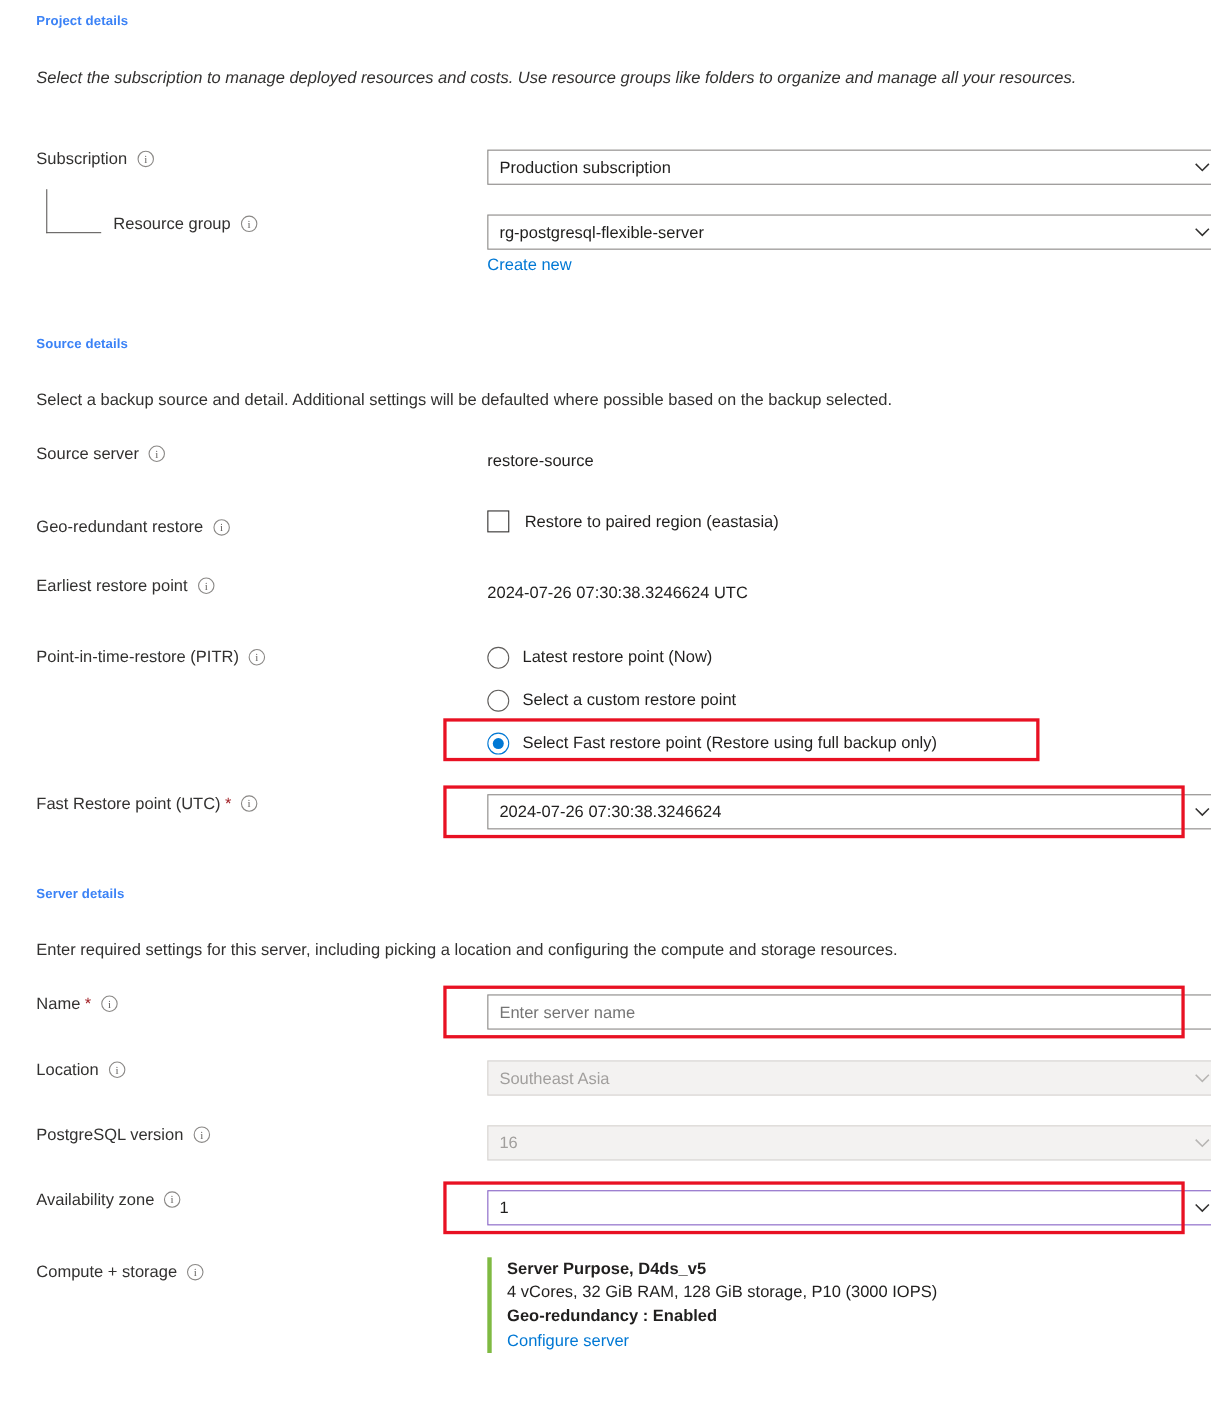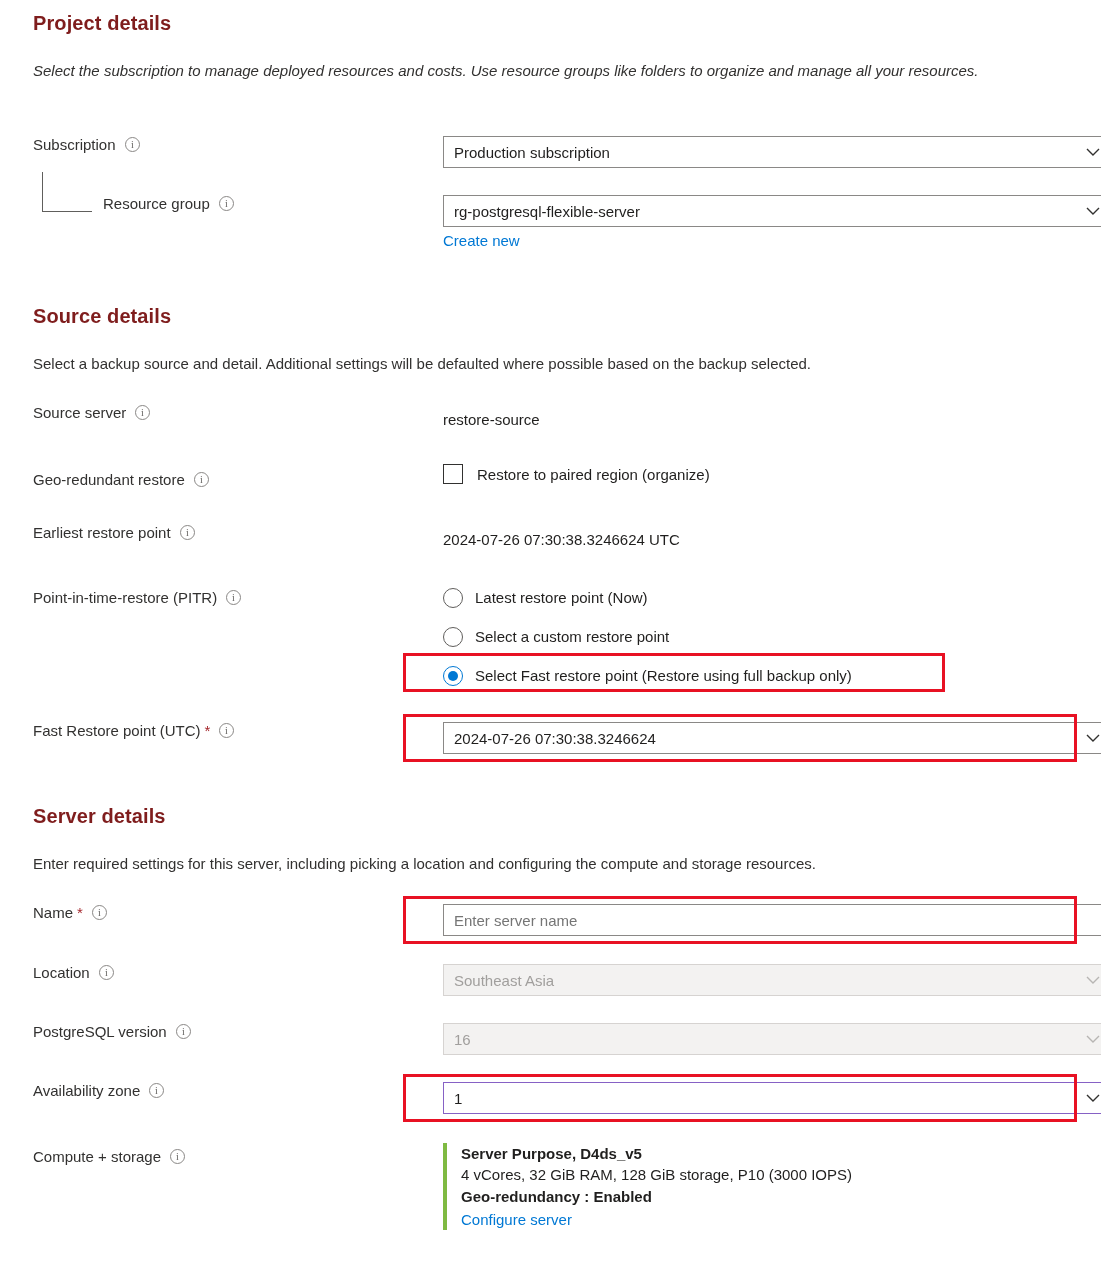--- a/index.html
+++ b/index.html
@@ -15,23 +15,23 @@
     color: #201f1e;
     font-size: 15px;
     position: relative;
     overflow: hidden;
   }
 
   .page { padding: 0; position: relative; }
 
   
   .section-title {
-    font-size: 20px;
+    font-size: 12px;
     font-weight: bold;
-    color: #7f1d1d;
+    color: #3b82f6;
     letter-spacing: 0.1px;
   }
   .section-desc {
     font-size: 15px;
     color: #323130;
     line-height: 1.45;
     max-width: 1010px;
   }
 
   
@@ -301,21 +301,21 @@
       <span class="label-text">Geo-redundant restore</span>
       <span class="info-icon">
         <svg width="13" height="13" viewBox="0 0 13 13">
             <text x="6.5" y="10" font-size="10" font-family="Liberation Serif, serif" fill="#605e5c" text-anchor="middle">i</text>
           </svg>
       </span>
     </div>
     <div class="field-col">
       <div class="checkbox-wrap">
         <span class="checkbox-box"></span>
-        <span class="checkbox-label">Restore to paired region (organize)</span>
+        <span class="checkbox-label">Restore to paired region (eastasia)</span>
       </div>
     </div>
   </div>
 
   <div class="row" style="position:absolute; left:33px; top:524px; width:1045px;">
     <div class="label-col">
       <span class="label-text">Earliest restore point</span>
       <span class="info-icon">
         <svg width="13" height="13" viewBox="0 0 13 13">
             <text x="6.5" y="10" font-size="10" font-family="Liberation Serif, serif" fill="#605e5c" text-anchor="middle">i</text>

